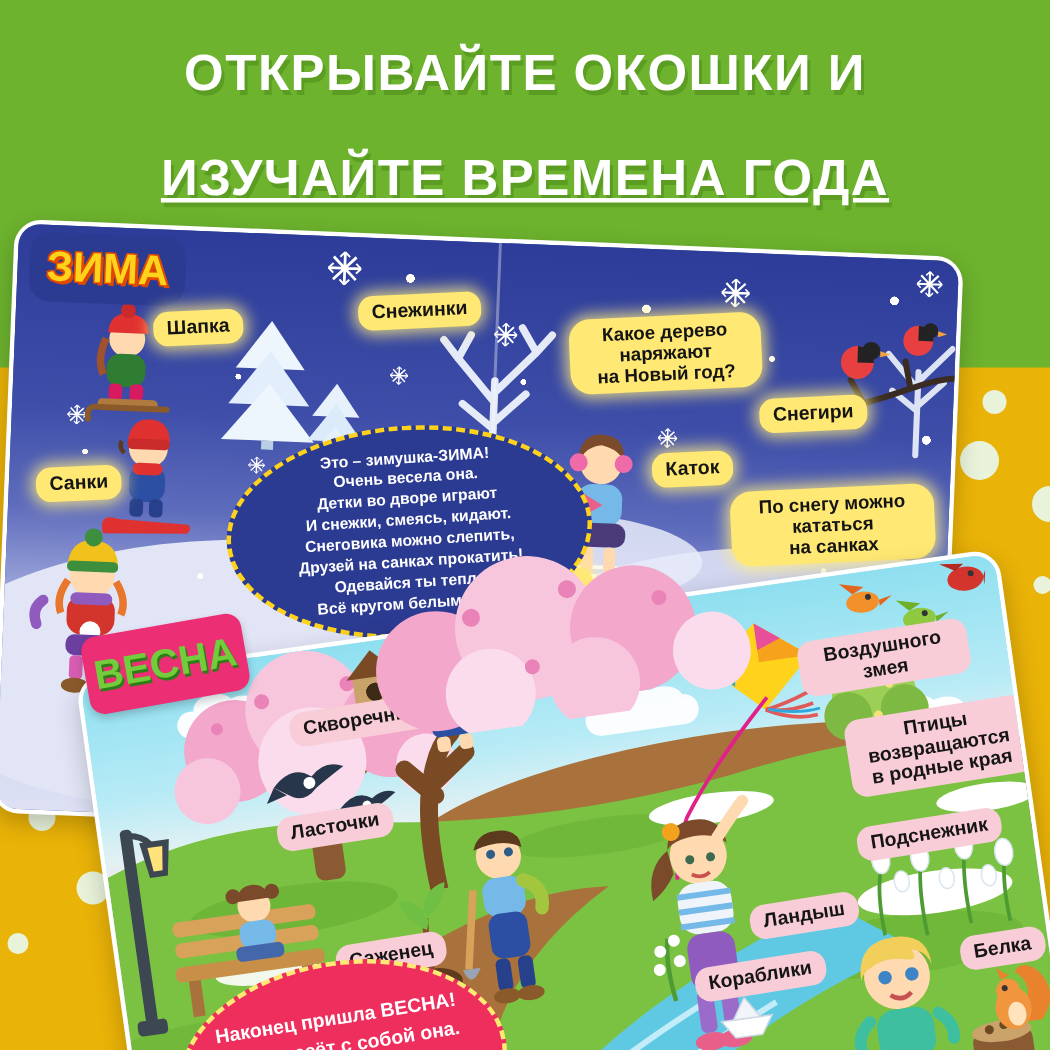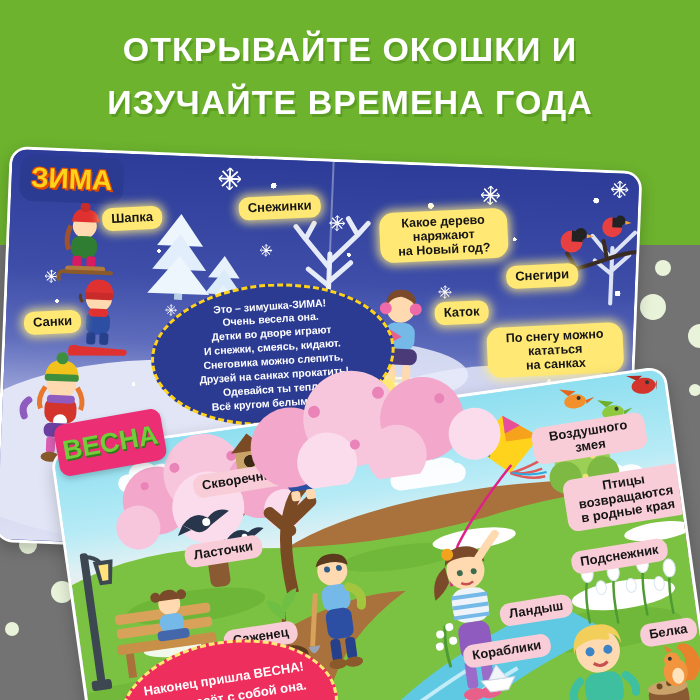--- a/index.html
+++ b/index.html
@@ -1,23 +1,23 @@
 <!DOCTYPE html>
 <html><head>
 <meta charset="utf-8">
 <style>
   html,body{margin:0;padding:0;}
-  #stage{position:relative;width:700px;height:700px;overflow:hidden;background:#737373;
+  #stage{position:relative;width:700px;height:700px;overflow:hidden;background:#eab308;
          font-family:"Liberation Sans",sans-serif;}
   
   #header{position:absolute;left:0;top:0;width:700px;height:245px;background:#6db32e;}
   #header .hline{width:700px;text-align:center;color:#fff;font-weight:bold;font-size:34px;
                  letter-spacing:1px;text-shadow:2px 3px 0 rgba(40,90,0,.25);}
   #header .hline.first{margin-top:30px;}
-  #header .hline.second{margin-top:14px;}
+  #header .hline.second{margin-top:31px;text-decoration:underline;}
   .deco{position:absolute;border-radius:50%;background:#e9f3da;}
   
   .page{position:absolute;border:3px solid #fff;border-radius:18px;box-shadow:0 6px 16px rgba(0,0,0,.22);}
   .pbg{position:absolute;inset:0;border-radius:14px;overflow:hidden;}
   #winter-page{left:10px;top:146px;width:627px;height:390px;transform:rotate(2.3deg);transform-origin:0 0;z-index:2;background:#2e3e99;}
   #winter-page .pbg{background:linear-gradient(180deg,#2c3c98 0%,#3d4da8 30%,#5e6cbc 48%,#9aa3d8 62%,#c9cfec 74%,#dee1f4 100%);}
   #spring-page{left:50px;top:452px;width:615px;height:340px;transform:rotate(-8deg);transform-origin:0 0;z-index:3;background:#a6e6f2;}
   #spring-page .pbg{background:linear-gradient(180deg,#8fdff0 0%,#b7ebf6 24%,#e3f1f3 36%,#f6d8e5 48%,#f2cfe0 58%,#e9cdda 66%);}
   .hill{position:absolute;border-radius:50%;}
   .crease{position:absolute;top:0;bottom:0;width:2px;background:rgba(255,255,255,.35);}

